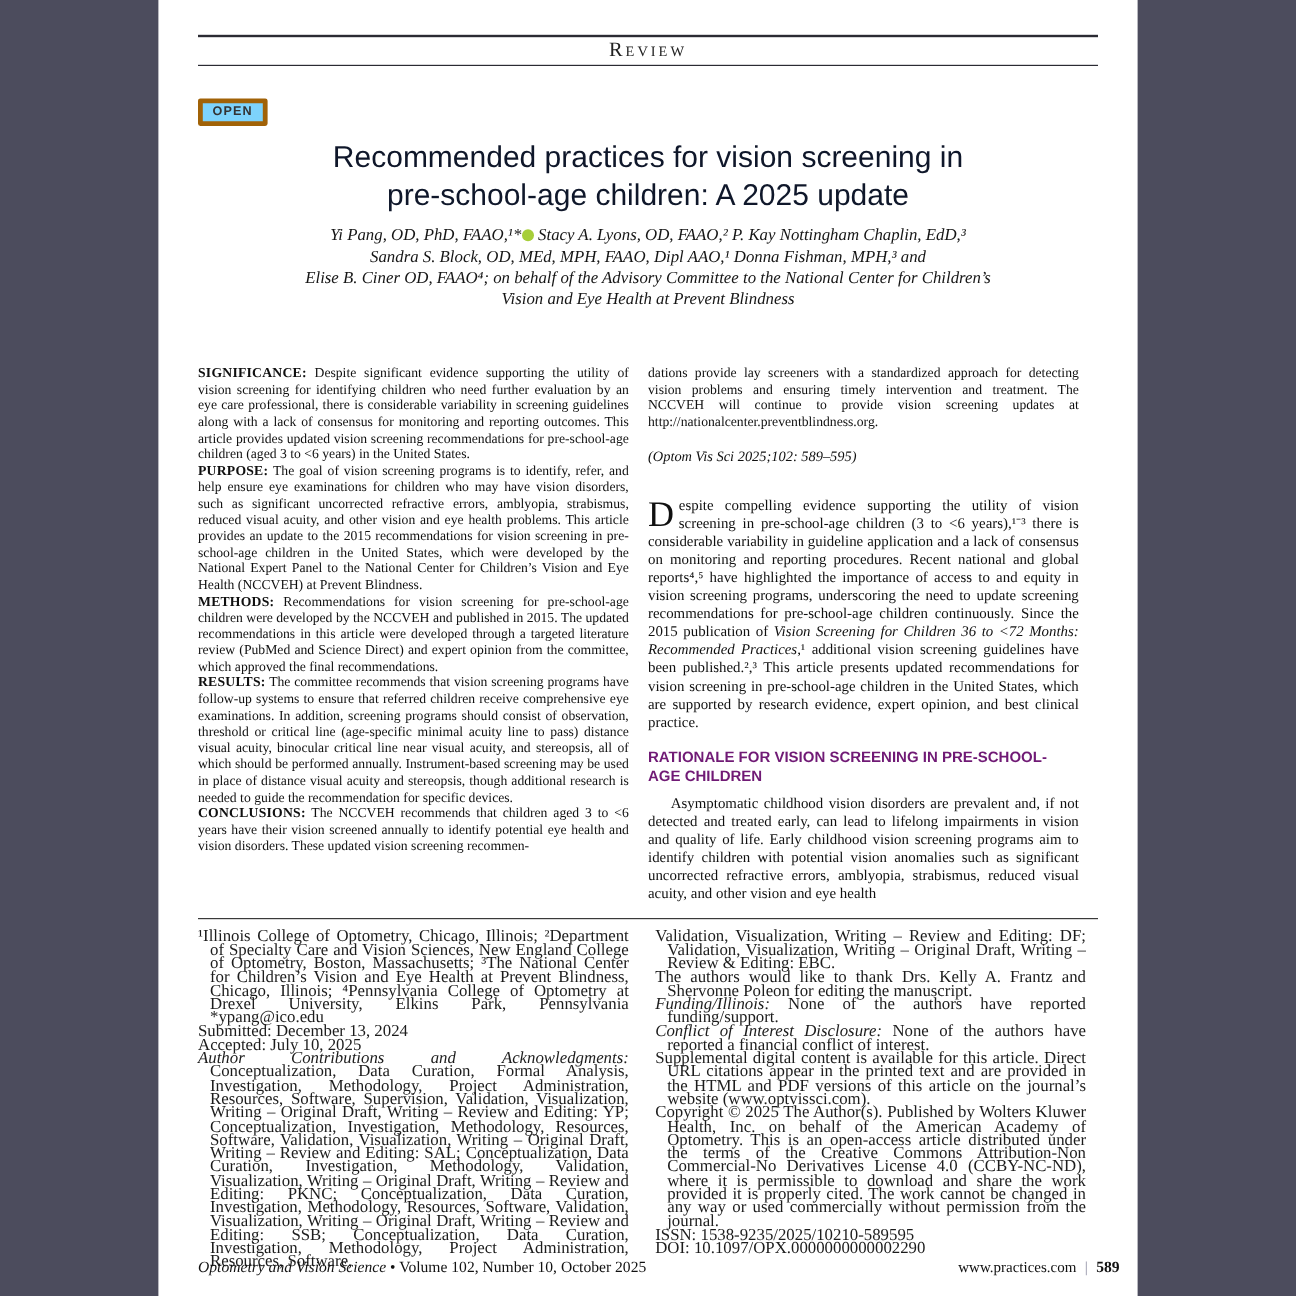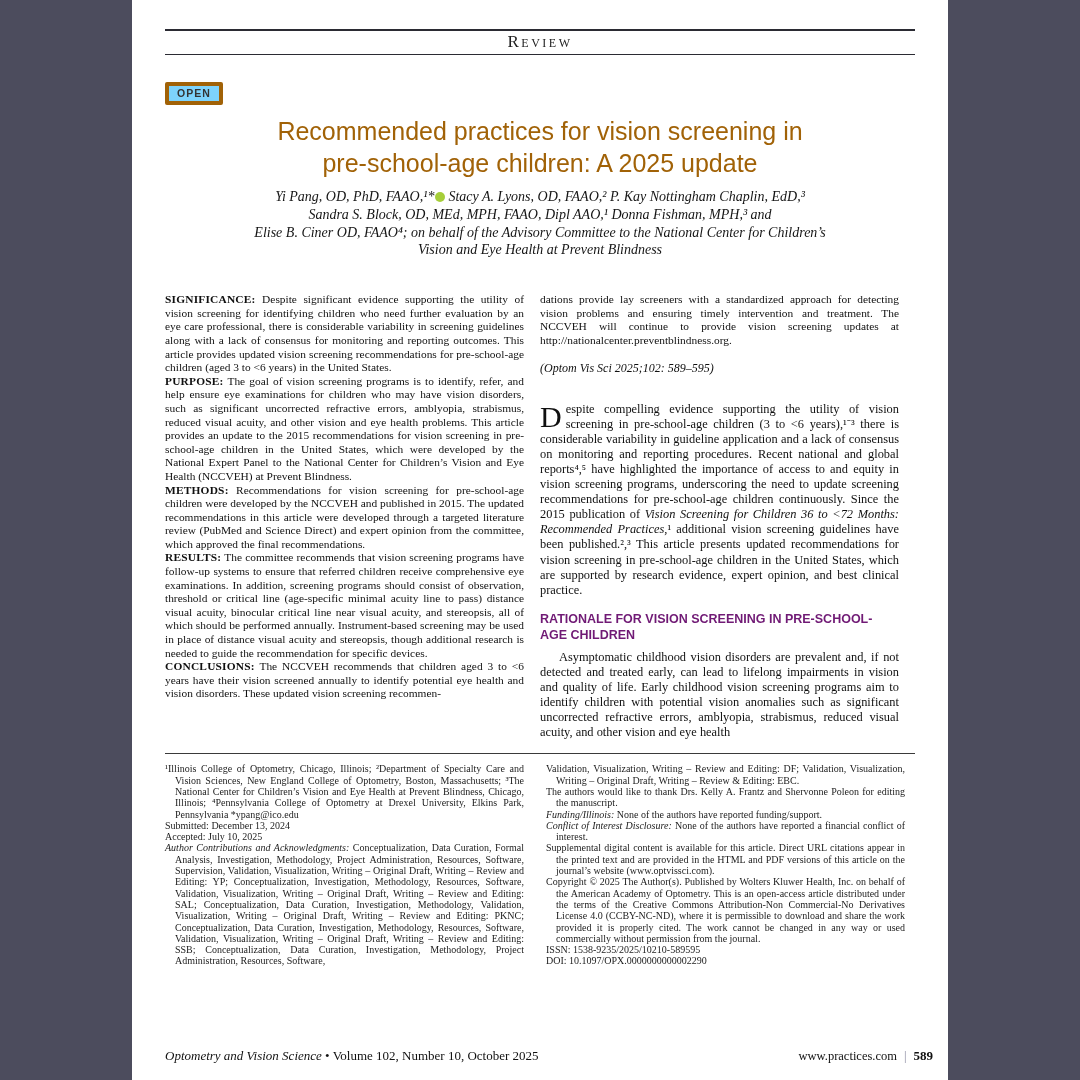--- a/index.html
+++ b/index.html
@@ -22,50 +22,50 @@
   .badge-row { margin-top:27px; }
   .open-badge {
     display:inline-block; background:#7dd3fc; border:4px solid #a16207; border-radius:2px;
     color:#333; font-family:"Liberation Sans", sans-serif; font-size:10.5px; font-weight:bold;
     letter-spacing:1px; padding:1px 8px 2px;
   }
 
   
   .title {
     margin-top:10px; text-align:center; font-family:"Liberation Sans", sans-serif;
-    font-weight:normal; font-size:25px; line-height:32px; color:#a16207;
+    font-weight:normal; font-size:25px; line-height:32px; color:#0f172a;
   }
   .authors { margin-top:9px; text-align:center; font-style:italic; font-size:14px; line-height:17.8px; color:#151515; }
   .orcid-icon {
     display:inline-block; width:10px; height:10px; border-radius:50%;
     background:#a6ce39; margin:0 3px 0 1px; position:relative; top:0.5px;
   }
 
   
   .columns { display:flex; gap:22px; }
   .col { width:359px; flex:0 0 359px; }
-  .abstract-cols { margin-top:34px;gap:16px; }
+  .abstract-cols { margin-top:46px;gap:16px; }
 
   .abs-p { font-size:11.4px; line-height:13.6px; text-align:justify; color:#101010; }
   .abs-label { font-weight:bold; letter-spacing:0.2px; }
   .citation { margin-top:13px; font-style:italic; font-size:12px; color:#101010; }
 
   .body-block { margin-top:26px; }
   .body-p { font-size:12.4px; line-height:15.1px; text-align:justify; color:#101010; }
   .dropcap { float:left; font-size:30px; line-height:25px; padding:2px 4px 0 0; font-style:normal; }
   .section-heading {
     margin:13px 0 7px; font-family:"Liberation Sans", sans-serif;
     font-size:12.5px; font-weight:bold; line-height:16px; color:#701a75;
   }
   .indent { text-indent:19px; }
 
   
   .fn-divider { border:0; border-top:1.5px solid #3a3a3a; margin-top:13px; }
   .footnotes { margin-top:9px; }
-  .fn { font-size:10px; line-height:11.3px; text-align:justify; padding-left:10px; text-indent:-10px; color:#1c1c1c; }
+  .fn { font-size:14px; line-height:11.3px; text-align:justify; padding-left:10px; text-indent:-10px; color:#1c1c1c; }
   .fn-label { font-style:italic; }
 
   
   .page-footer {
     position:absolute; left:33px; right:15px; bottom:16px;
     display:flex; justify-content:space-between; align-items:flex-start;
   }
   .footer-left { font-size:13px; color:#111; }
   .journal-name { font-style:italic; }
   .footer-right { font-size:12.5px; color:#111; }

